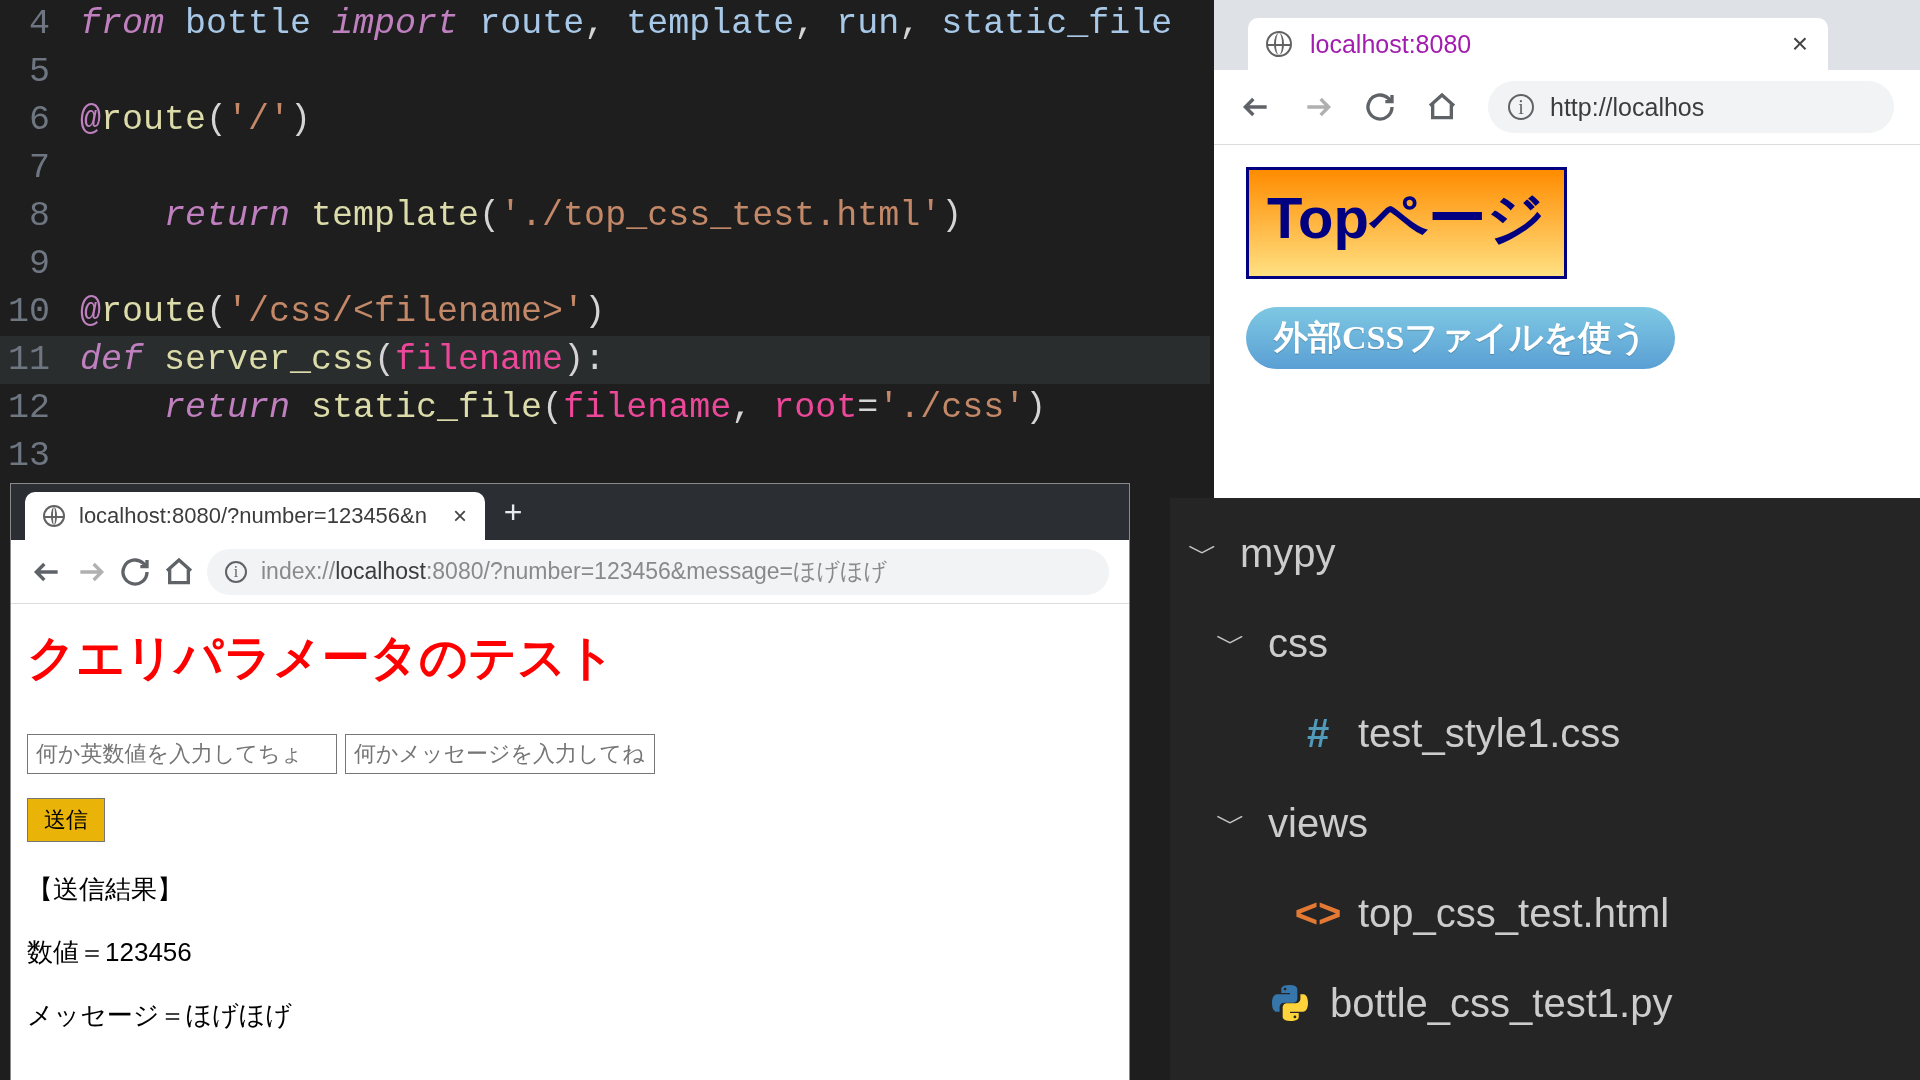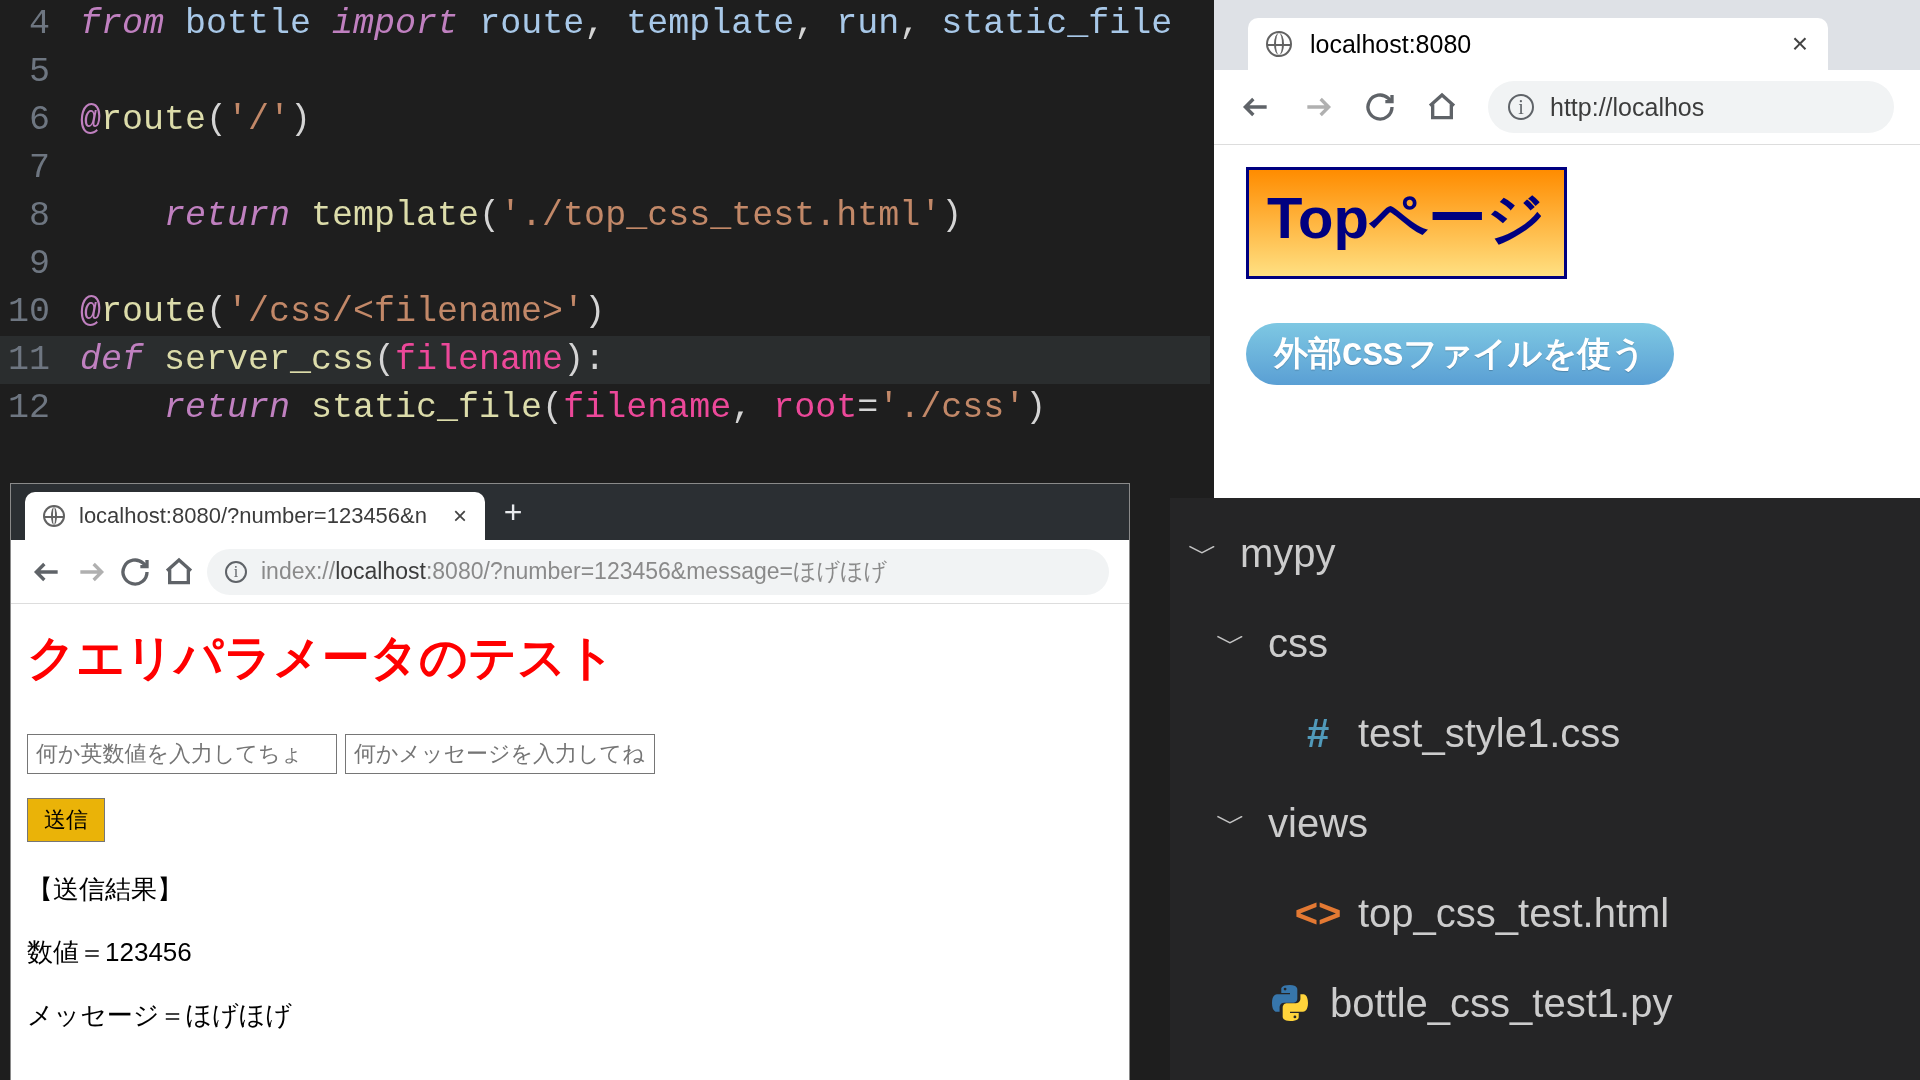--- a/index.html
+++ b/index.html
@@ -82,21 +82,21 @@
     border-right: 2.5px solid #626262;
     border-radius: 50%;
     left: 6px; right: 6px;
   }
   .globe::after {
     content:'';
     position:absolute;
     left:0; right:0; top:50%;
     border-top: 2.5px solid #626262;
   }
-  .b1-tab-title { font-size: 25px; color:#000000; flex:1; }
+  .b1-tab-title { font-size: 25px; color:#a21caf; flex:1; }
   .b1-close { font-size: 28px; color:#444; font-weight:300; }
   .b1-toolbar {
     height: 75px;
     display: flex;
     align-items: center;
     gap: 30px;
     padding: 0 26px;
     border-bottom: 1px solid #ddd;
   }
   .nav-ico { width:32px; color:#5f6368; }
@@ -130,29 +130,29 @@
     display:inline-block;
     font-size: 58px;
     font-weight: bold;
     font-family: "Meiryo", sans-serif;
     color: #000080;
     border: 3px solid #000080;
     background: linear-gradient(to bottom, #ff8c00 0%, #ffe082 100%);
     padding: 10px 18px 18px;
   }
   .pill {
-    margin-top: 44px;
+    margin-top: 28px;
     display:inline-block;
     background: linear-gradient(to bottom, #7ec8e3 0%, #5a9fd4 100%);
     color: #ffffff;
     font-size: 34px;
     font-weight: bold;
     padding: 8px 28px;
     border-radius: 40px;
-    font-family: Liberation Mono, monospace;
+    font-family: Liberation Serif, serif;
     text-shadow: 0 1px 1px rgba(0,0,0,0.2);
   }
 
   
   .browser2 {
     position: absolute;
     left: 10px; top: 483px;
     width: 1120px; height: 620px;
     background: #ffffff;
     font-family: Arial, "Meiryo", sans-serif;
@@ -297,20 +297,24 @@
       <span class="code"><span class="deco">@</span><span class="def">route</span><span class="op">(</span><span class="str">'/css/&lt;filename&gt;'</span><span class="op">)</span></span>
     </div>
     <div class="code-line" style="background: rgb(42, 45, 46);">
       <span class="gutter">11</span>
       <span class="code"><span class="kw">def</span><span class="op"> </span><span class="def">server_css</span><span class="op">(</span><span class="param">filename</span><span class="op">):</span></span>
     </div>
     <div class="code-line">
       <span class="gutter">12</span>
       <span class="code"><span class="op">    </span><span class="kw">return</span><span class="op"> </span><span class="def">static_file</span><span class="op">(</span><span class="param">filename</span><span class="op">, </span><span class="param">root</span><span class="op">=</span><span class="str">'./css'</span><span class="op">)</span></span>
     </div>
+    <div class="code-line">
+      <span class="gutter">13</span>
+      <span class="code"></span>
+    </div>
   </div>
 
 <div class="browser1">
   <div class="b1-tabbar">
     <div class="b1-tab">
       <span class="globe"></span>
       <span class="b1-tab-title">localhost:8080</span>
       <span class="b1-close">×</span>
     </div>
   </div>

